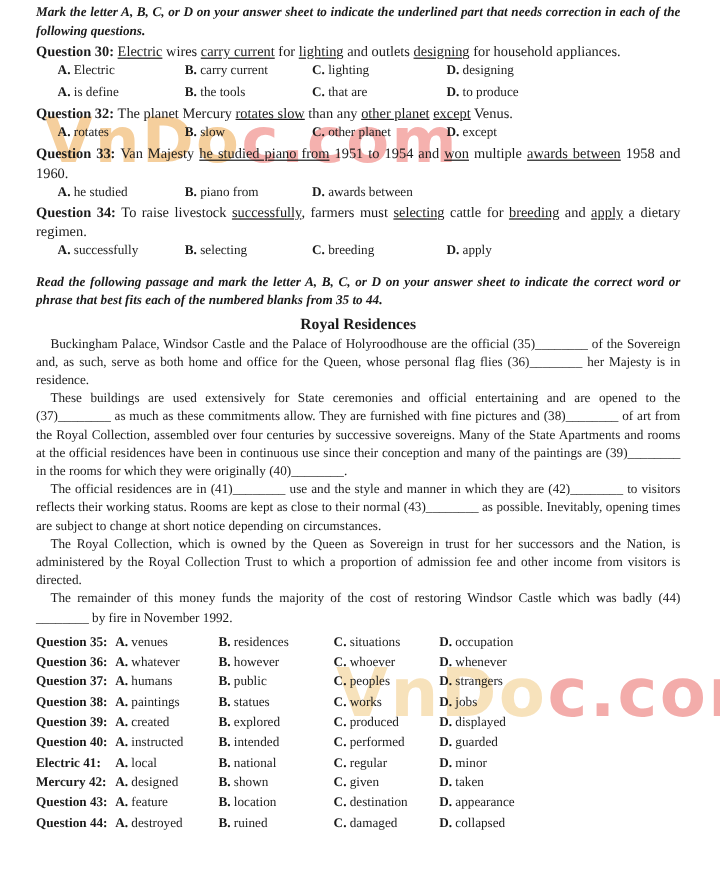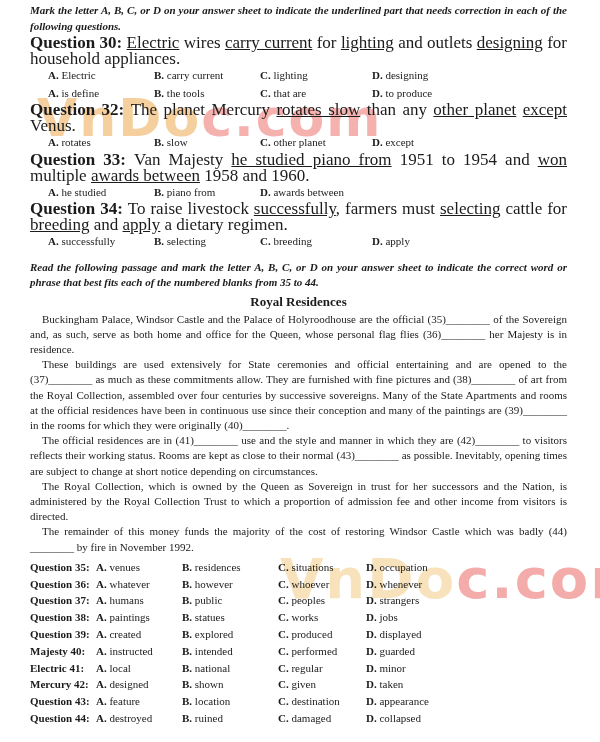--- a/index.html
+++ b/index.html
@@ -24,21 +24,21 @@
   .wm2{left:280px;top:551px;font-size:56px;}
   
   .instr{
     font-weight:bold;font-style:italic;
     font-size:11px;line-height:15.5px;
     text-align:justify;margin:0;
   }
   .instr2{margin-top:10px;}
   
   .q-block{margin-top:1px;}
-  .stem{font-size:17px;line-height:16px;text-align:justify;margin:0;}
+  .stem{font-size:12px;line-height:16px;text-align:justify;margin:0;}
   .qlabel{font-weight:bold;}
   .u{text-decoration:underline;text-underline-offset:1px;}
   .opts{
     display:grid;grid-template-columns:106px 106px 112px 1fr;
     padding-left:18px;font-size:11px;line-height:16.5px;
   }
   .letter{font-weight:bold;}
   
   .title{
     text-align:center;font-weight:bold;
@@ -156,21 +156,21 @@
         <span class="cell"><span class="letter">D.</span> jobs</span>
       </div>
       <div class="row">
         <span class="qlabel cell">Question 39:</span>
         <span class="cell"><span class="letter">A.</span> created</span>
         <span class="cell"><span class="letter">B.</span> explored</span>
         <span class="cell"><span class="letter">C.</span> produced</span>
         <span class="cell"><span class="letter">D.</span> displayed</span>
       </div>
       <div class="row">
-        <span class="qlabel cell">Majesty 40:</span>
+        <span class="qlabel cell">Question 40:</span>
         <span class="cell"><span class="letter">A.</span> instructed</span>
         <span class="cell"><span class="letter">B.</span> intended</span>
         <span class="cell"><span class="letter">C.</span> performed</span>
         <span class="cell"><span class="letter">D.</span> guarded</span>
       </div>
       <div class="row">
         <span class="qlabel cell">Electric 41:</span>
         <span class="cell"><span class="letter">A.</span> local</span>
         <span class="cell"><span class="letter">B.</span> national</span>
         <span class="cell"><span class="letter">C.</span> regular</span>

